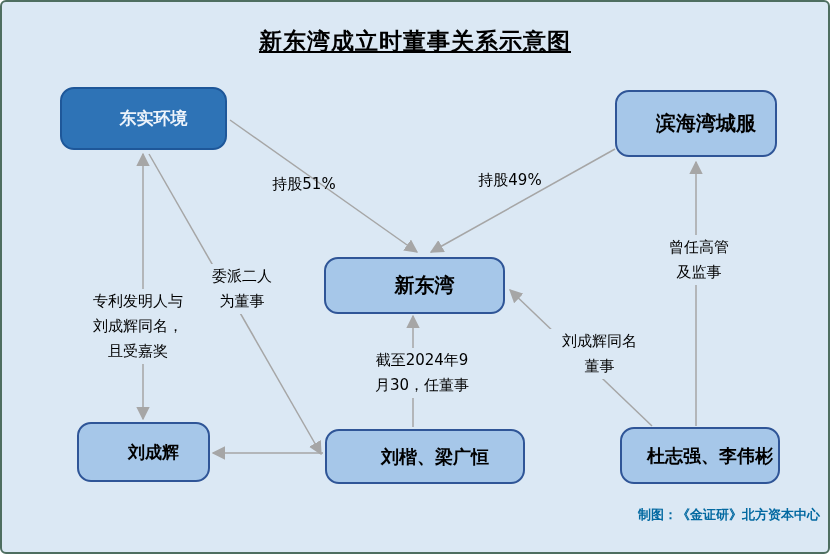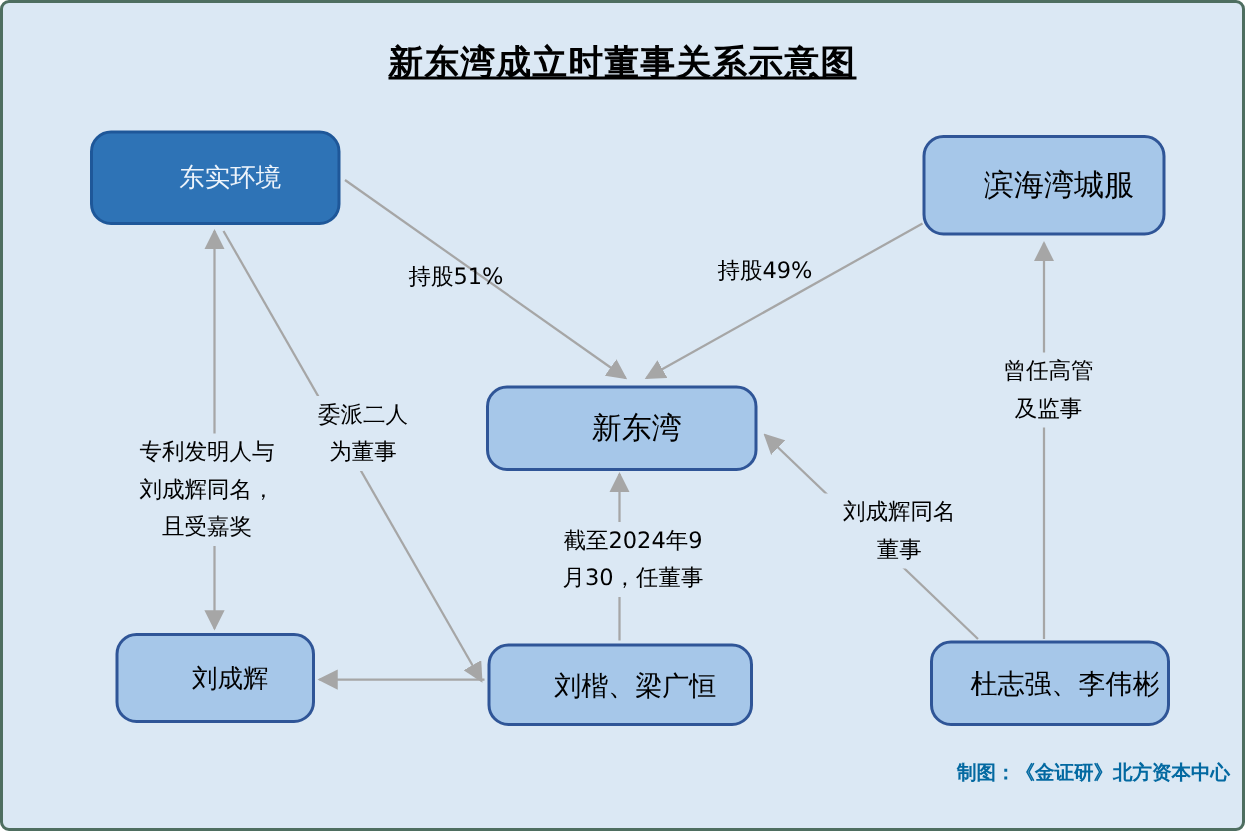--- a/index.html
+++ b/index.html
@@ -19,34 +19,34 @@
     letter-spacing:1px;
     text-decoration:underline;
   }
   .node{
     position:absolute;
     box-sizing:border-box;
     border:2px solid #2f5597;
     border-radius:14px;
     background:#a6c7e9;
     display:flex;align-items:center;justify-content:center;
-    font-weight:normal;color:#000;
+    font-weight:bold;color:#000;
     text-align:center;
     padding-left:20px;
   }
   .node.primary{
     background:#2e73b6;
     border-color:#1e5799;
     color:#eef4fb;
   }
   #node-dongshi{left:58px;top:85px;width:167px;height:63px;font-size:17px;}
   #node-binhai{left:613px;top:88px;width:162px;height:67px;font-size:20px;}
   #node-xindongwan{left:322px;top:255px;width:181px;height:57px;font-size:20px;}
   #node-liuchenghui{left:75px;top:420px;width:133px;height:60px;font-size:17px;}
-  #node-liukai{left:323px;top:427px;width:177px;height:55px;font-size:18px;align-items:center;}
+  #node-liukai{left:323px;top:427px;width:200px;height:55px;font-size:18px;align-items:center;}
   #node-duzhiqiang{left:618px;top:425px;width:160px;height:57px;font-size:18px;}
   svg#edges{position:absolute;left:0;top:0;width:830px;height:554px;pointer-events:none;}
   .elabel{
     position:absolute;
     font-size:15px;font-weight:normal;color:#000;
     text-align:center;line-height:25px;
     background:#dbe8f4;
   }
   .elabel.nobg{background:transparent;}
   #label-hold51{left:252px;top:170px;width:100px;}

